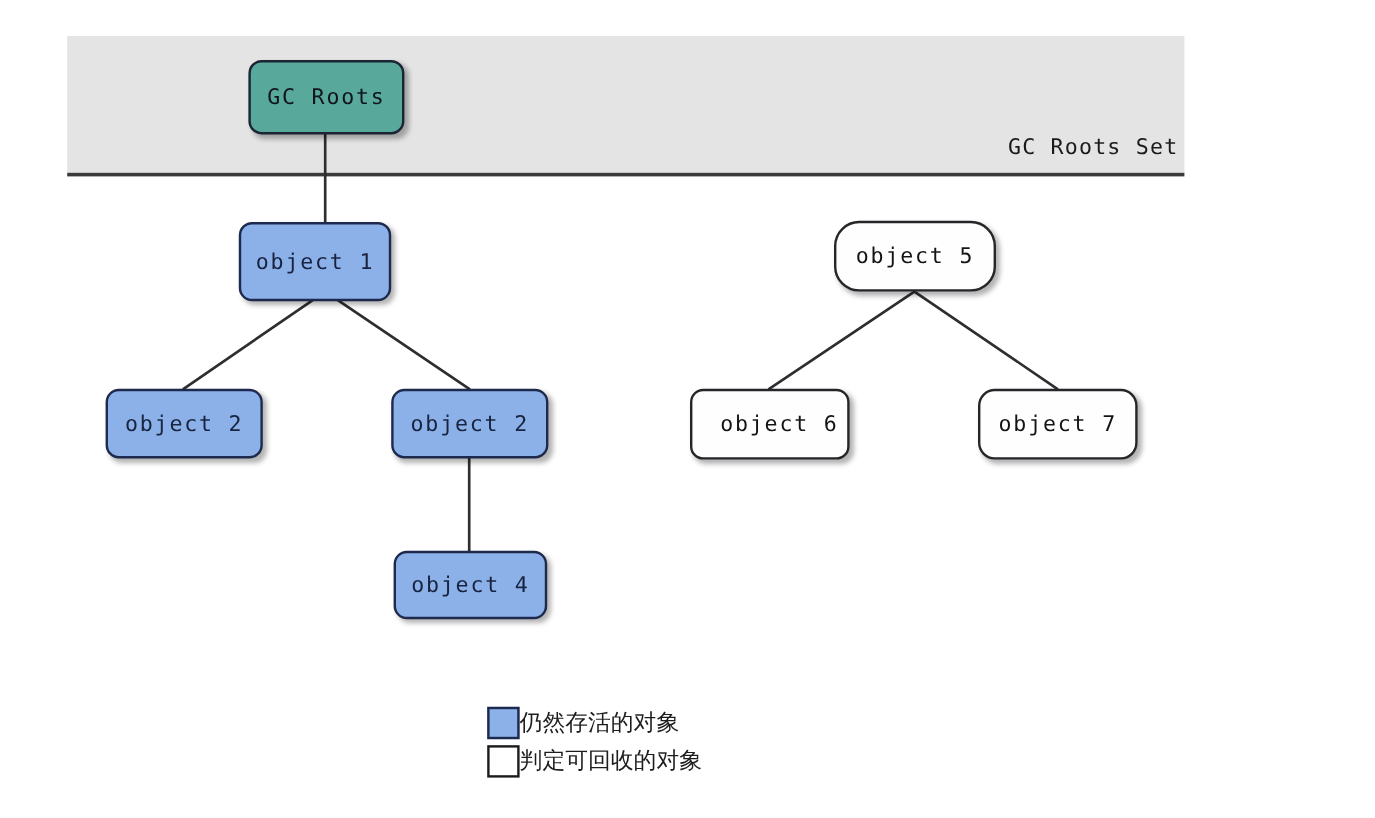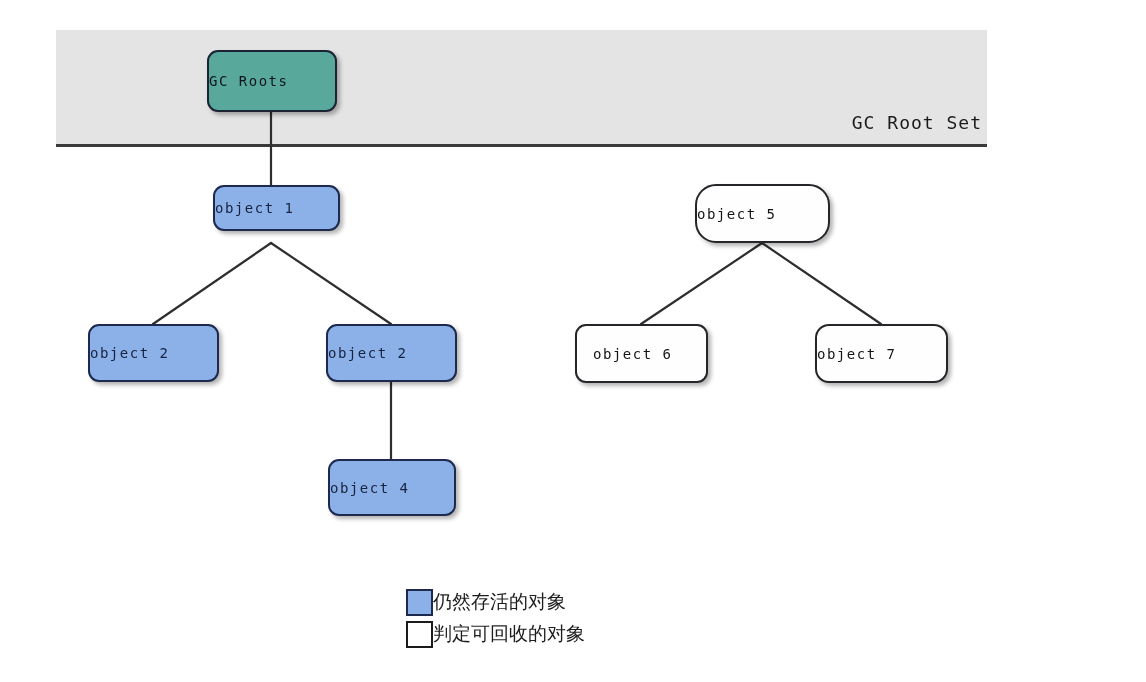--- a/index.html
+++ b/index.html
@@ -58,24 +58,24 @@
     height: 682px;
     pointer-events: none;
   }
 
   
   .node {
     position: absolute;
     box-sizing: border-box;
     display: flex;
     align-items: center;
-    justify-content: flex-start;
+    justify-content: center;
     border-radius: 11px;
     font-family: "DejaVu Sans Mono", monospace;
-    font-size: 14px;
+    font-size: 18px;
     letter-spacing: 1.5px;
     white-space: nowrap;
     box-shadow: 3px 3px 4px rgba(0,0,0,0.30);
   }
   .node.root {
     background: #58a89c;
     border: 2px solid #1b2433;
     color: #10151c;
   }
   .node.alive {
@@ -122,36 +122,36 @@
     white-space: nowrap;
   }
 </style>
 </head>
 <body>
 
 <div id="canvas">
 
   <div id="root-set-band"></div>
   <div id="root-set-divider"></div>
-  <div id="root-set-label">GC Root Set</div>
+  <div id="root-set-label">GC Roots Set</div>
 
   <svg id="edges" viewBox="0 0 1146 682" width="1146" height="682">
       <line x1="271" y1="112" x2="271" y2="185" stroke="#2e2e2e" stroke-width="2.2" stroke-linecap="round"></line>
       <line x1="271" y1="243" x2="153" y2="324" stroke="#2e2e2e" stroke-width="2.2" stroke-linecap="round"></line>
       <line x1="271" y1="243" x2="391" y2="324" stroke="#2e2e2e" stroke-width="2.2" stroke-linecap="round"></line>
       <line x1="391" y1="382" x2="391" y2="459" stroke="#2e2e2e" stroke-width="2.2" stroke-linecap="round"></line>
       <line x1="762" y1="243" x2="641" y2="324" stroke="#2e2e2e" stroke-width="2.2" stroke-linecap="round"></line>
       <line x1="762" y1="243" x2="881" y2="324" stroke="#2e2e2e" stroke-width="2.2" stroke-linecap="round"></line>
     </svg>
 
   <div id="nodes-layer">
       <div class="node root" style="left: 207px; top: 50px; width: 130px; height: 62px;">
         <span>GC Roots</span>
       </div>
-      <div class="node alive" style="left: 213px; top: 185px; width: 127px; height: 46px;">
+      <div class="node alive" style="left: 199px; top: 185px; width: 127px; height: 66px;">
         <span>object 1</span>
       </div>
       <div class="node alive" style="left: 88px; top: 324px; width: 131px; height: 58px;">
         <span>object 2</span>
       </div>
       <div class="node alive" style="left: 326px; top: 324px; width: 131px; height: 58px;">
         <span>object 2</span>
       </div>
       <div class="node alive" style="left: 328px; top: 459px; width: 128px; height: 57px;">
         <span>object 4</span>

